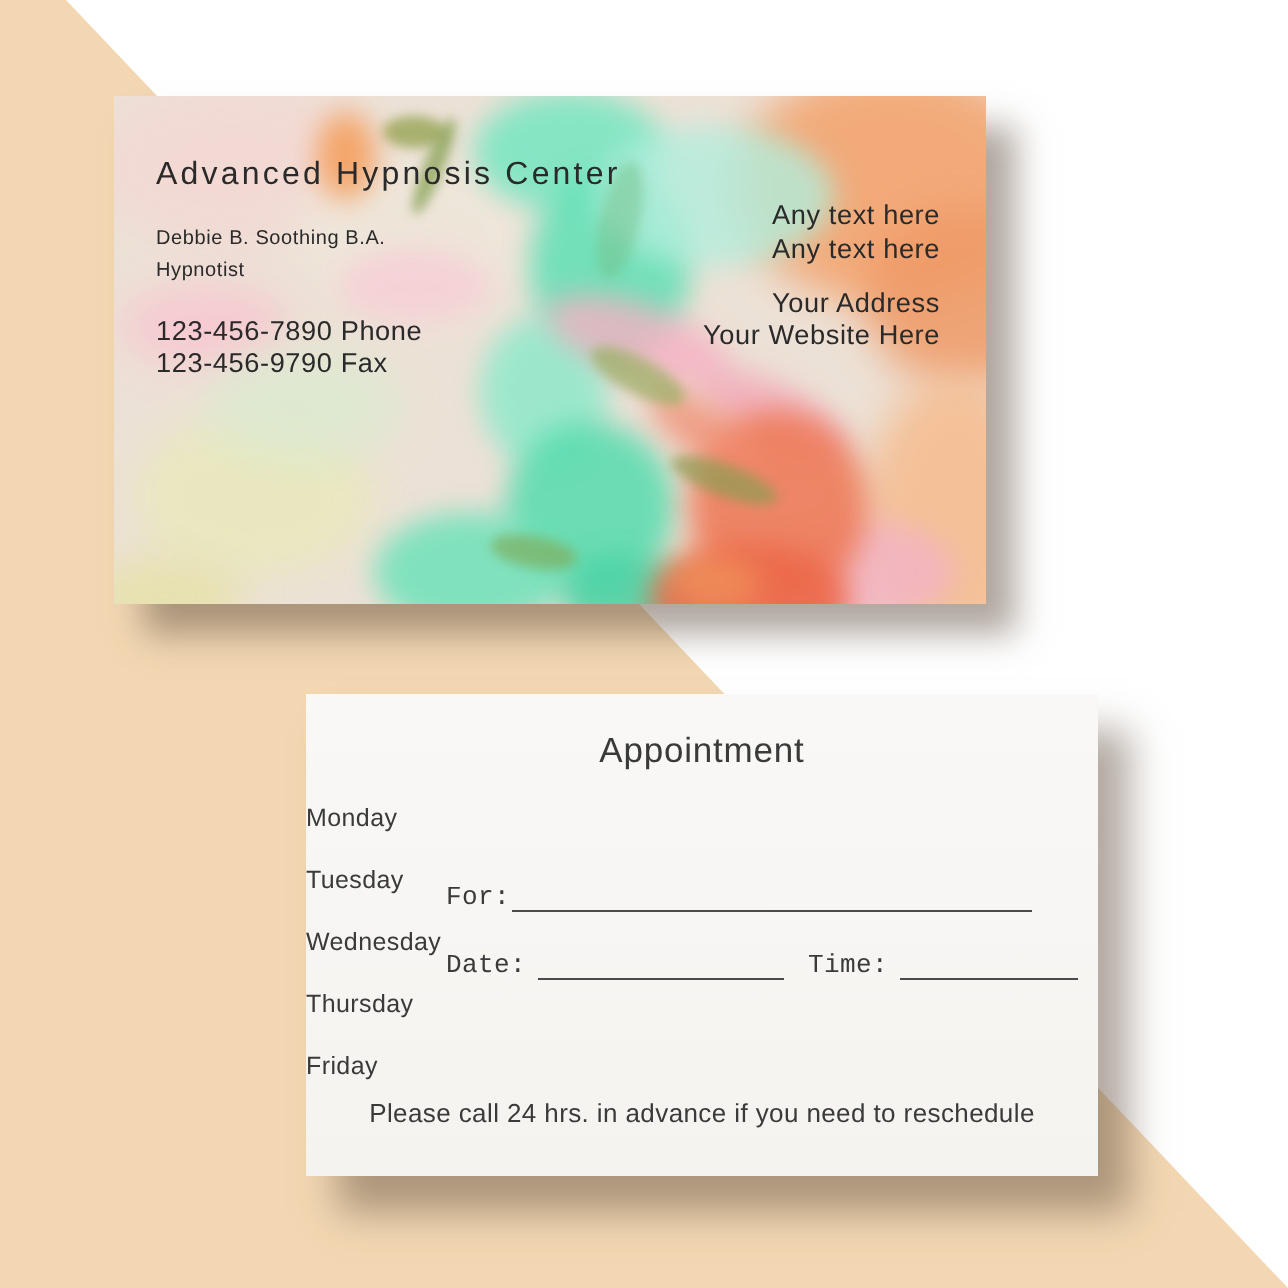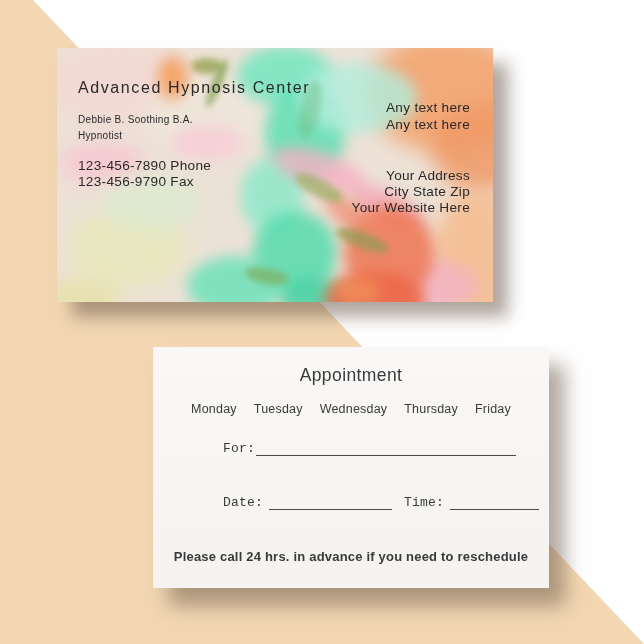--- a/index.html
+++ b/index.html
@@ -24,51 +24,51 @@
   }
   .card-front .art { position: absolute; left: 0; top: 0; }
   .front-text { position: absolute; color: #2a2a2a; white-space: nowrap; }
   .fc-title {
     left: 21px; top: 31px;
     font-size: 16px; letter-spacing: 1.6px; font-weight: 400;
   }
   .fc-name-block { left: 21px; top: 64px; font-size: 10px; line-height: 16px; letter-spacing: 0.3px; }
   .fc-phone-block { left: 21px; top: 110px; font-size: 13.6px; line-height: 16px; letter-spacing: 0.3px; }
   .fc-right-1 { right: 23px; top: 52px; text-align: right; font-size: 13.6px; line-height: 16.5px; letter-spacing: 0.3px; }
-  .fc-right-2 { right: 23px; top: 96px; text-align: right; font-size: 13.6px; line-height: 15.8px; letter-spacing: 0.3px; margin-top: 24px; }
+  .fc-right-2 { right: 23px; top: 96px; text-align: right; font-size: 13.6px; line-height: 15.8px; letter-spacing: 0.3px; }
   .fc-taglines {
     left: 0; right: 0; top: 183px;
     text-align: center; font-size: 13.3px; line-height: 15.3px; letter-spacing: 0.2px;
   }
 
   
   .card-back {
     position: absolute;
     left: 153px; top: 347px;
     width: 396px; height: 241px;
     background: linear-gradient(#f9f8f6, #f4f3f0);
     box-shadow: 16px 18px 18px rgba(104, 86, 70, 0.5);
     color: #3a3a3a;
   }
   .back-text { position: absolute; white-space: nowrap; }
   .bc-title { left: 0; right: 0; top: 18px; text-align: center; font-size: 17.5px; letter-spacing: 0.4px; }
   .bc-weekdays {
     left: 0; right: 0; top: 55px;
     display: flex; justify-content: center; gap: 17px;
-    font-size: 12.5px; letter-spacing: 0.2px;
+    font-size: 12.5px; letter-spacing: 0.2px; flex-direction: column;
   }
   .bc-row { font-size: 13px; display: flex; align-items: flex-end; letter-spacing: 0.2px; font-family: Liberation Mono, monospace; }
   .bc-for-row { left: 70px; top: 94px; }
-  .bc-datetime-row { left: 70px; top: 148px; justify-content: flex-end; }
+  .bc-datetime-row { left: 70px; top: 128px; justify-content: flex-end; }
   .uline { display: inline-block; border-bottom: 1.3px solid #4a4a4a; height: 14px; }
   .uline-for { width: 260px; margin-left: 1px; }
   .uline-date { width: 123px; margin-left: 6px; }
   .uline-time { width: 89px; margin-left: 6px; }
   .bc-time-label { margin-left: 12px; }
-  .bc-note { left: 0; right: 0; top: 202px; text-align: center; font-size: 13px; letter-spacing: 0.2px; font-weight: bold; }
+  .bc-note { left: 0; right: 0; top: 202px; text-align: center; font-size: 13px; letter-spacing: 0.2px; }
 </style>
 </head>
 <body>
 
 <div class="scene">
 
   <svg class="bg-svg" width="644" height="644" aria-hidden="true">
     <polygon points="0,0 33,0 644,644 0,644" fill="#f2d7b2"></polygon>
   </svg>
 
@@ -140,21 +140,20 @@
       <div>123-456-9790 Fax</div>
     </div>
 
     <div class="front-text fc-right-1">
       <div>Any text here</div>
       <div>Any text here</div>
     </div>
 
     <div class="front-text fc-right-2">
       <div>Your Address</div>
-      <div>City State Zip</div>
       <div>Your Website Here</div>
     </div>
 
   </div>
 
   <div class="card-back">
 
     <div class="back-text bc-title">Appointment</div>
 
     <div class="back-text bc-weekdays">

